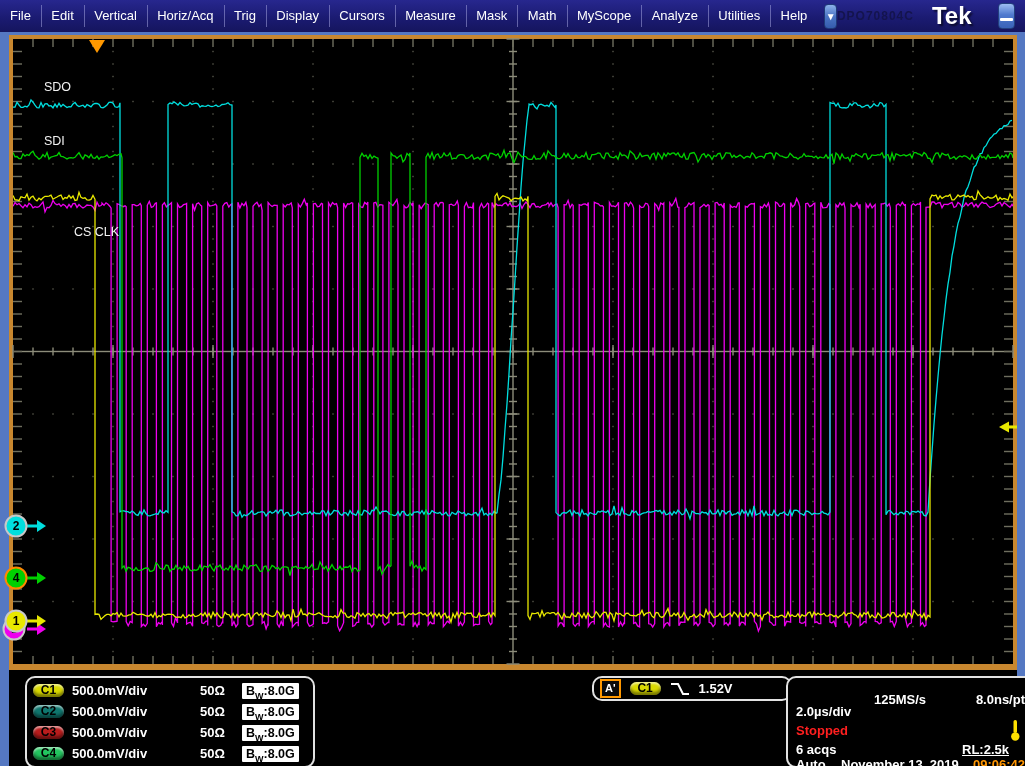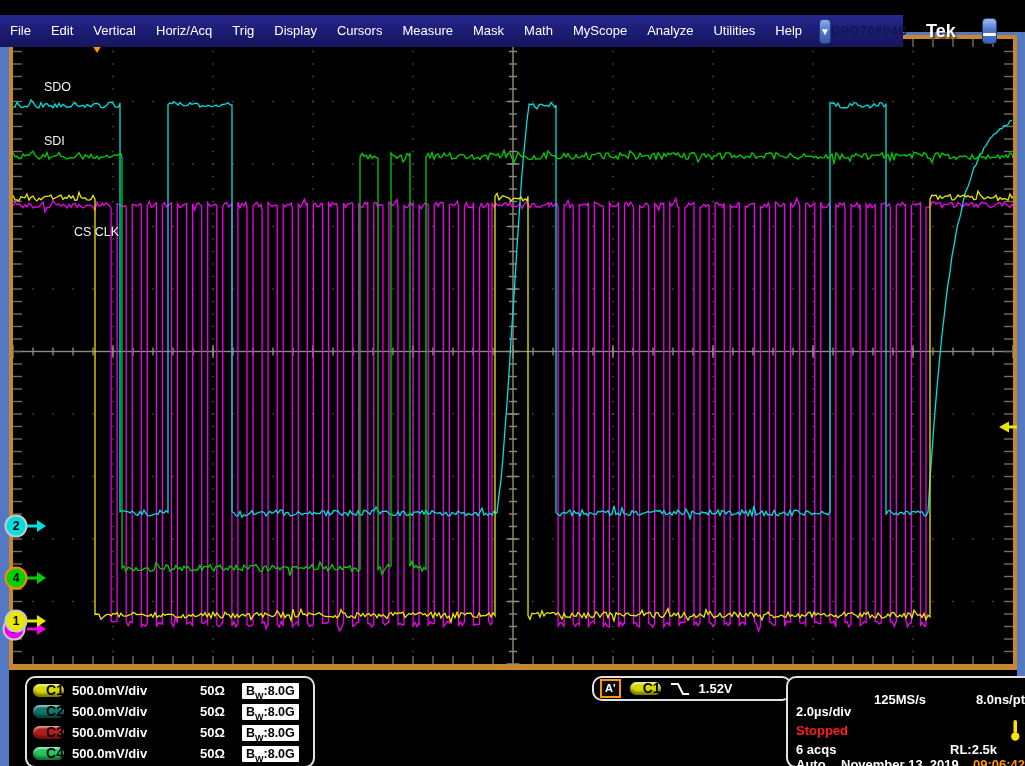--- a/index.html
+++ b/index.html
@@ -1,41 +1,41 @@
 <!DOCTYPE html>
 <html><head>
 <meta charset="utf-8">
 <style>
   html,body{margin:0;padding:0;background:#000;width:1025px;height:766px;overflow:hidden;
     font-family:"Liberation Sans",sans-serif;-webkit-font-smoothing:antialiased;}
   #stage{position:relative;width:1025px;height:766px;background:#000;}
   svg text{font-family:"Liberation Sans",sans-serif;}
 
   
-  .menubar{position:absolute;left:0;top:15px;width:903px;height:32px;z-index:5;
+  .menubar{position:absolute;left:0;top:0;width:1025px;height:32px;z-index:5;
     background:linear-gradient(180deg,#27278e 0%,#1b1b72 55%,#15155e 100%);
     display:flex;align-items:center;color:#fff;font-size:13px;}
   .mi{padding:0 10px;height:32px;line-height:32px;white-space:nowrap;cursor:default;}
   .msep{width:1px;height:22px;background:rgba(160,160,220,.55);}
   .dropbtn{margin-left:7px;width:26px;height:23px;border-radius:4px;
     background:linear-gradient(180deg,#8cb0ea,#4a74c4 50%,#355cae);
     border:1px solid #203a78;color:#fff;font-size:10px;display:flex;align-items:center;justify-content:center;}
   .model{margin-left:auto;color:#14144e;font-size:12px;font-weight:bold;letter-spacing:1px;}
-  .teklogo{color:#fff;font-size:18px;font-weight:bold;margin:0 26px 0 18px;text-shadow:2px 2px 2px rgba(0,0,0,.6);}
+  .teklogo{color:#fff;font-size:24px;font-weight:bold;margin:0 26px 0 18px;text-shadow:2px 2px 2px rgba(0,0,0,.6);}
   .winbtn{width:38px;height:24px;border-radius:4px;margin-right:10px;display:flex;align-items:center;justify-content:center;}
   .minbtn{background:linear-gradient(180deg,#9dbdf2,#4f79ce 45%,#3a63b8);border:1px solid #23407e;}
   .minbar{width:13px;height:3px;background:#fff;border-radius:1px;margin-top:7px;}
 
   
   .panel{position:absolute;background:#000;border:2px solid #e2e2e2;border-radius:10px;z-index:5;
     color:#fff;font-weight:bold;font-size:13px;}
   #chpanel{left:25px;top:676px;width:274px;height:84px;padding:2px 6px;display:grid;grid-template-rows:repeat(4,1fr);}
   .chrow{display:flex;align-items:center;gap:8px;}
-  .pill{width:31px;height:13px;border-radius:7px;color:#000;font-size:14px;font-weight:bold;
-    text-align:right;line-height:13px;
+  .pill{width:31px;height:13px;border-radius:7px;color:#000;font-size:12px;font-weight:bold;
+    text-align:center;line-height:13px;
     box-shadow:inset 0 -3px 3px rgba(0,0,0,.45), inset 0 2px 2px rgba(255,255,255,.55);}
   .scale{width:120px;}
   .ohm{width:34px;}
   .bwbox{background:#fff;color:#000;height:16px;line-height:16px;padding:0 4px;font-size:12.5px;border-radius:1px;}
   .bwbox sub{font-size:9px;}
 
   #trigpanel{left:592px;top:676px;width:184px;height:21px;display:flex;align-items:center;gap:9px;padding:0 6px;}
   .trigbadge{border:2px solid #ff9800;background:#0a0a0a;color:#fff;font-size:11px;font-weight:bold;
     padding:0 3px;height:15px;line-height:15px;}
 
@@ -1293,21 +1293,21 @@
     </div>
     <div class="acqrow">
       <span class="red">Stopped</span>
       <svg width="11" height="23" style="margin-left:auto;margin-right:4px;">
         <rect x="3.5" y="1" width="3.5" height="13" rx="1.7" fill="#ffe000"></rect>
         <circle cx="5.3" cy="17.5" r="4.2" fill="#ffe000"></circle>
       </svg>
     </div>
     <div class="acqrow">
       <span>6 acqs</span>
-      <span style="margin-left:auto;margin-right:28px;">RL:2.5k</span>
+      <span style="margin-left:auto;margin-right:16px;text-decoration:underline;">RL:2.5k</span>
     </div>
     <div class="acqrow">
       <span style="width:45px;">Auto</span>
       <span>November 13, 2019</span>
       <span class="orange" style="margin-left:auto;">09:06:42</span>
     </div>
   </div>
 
 </div>
 

